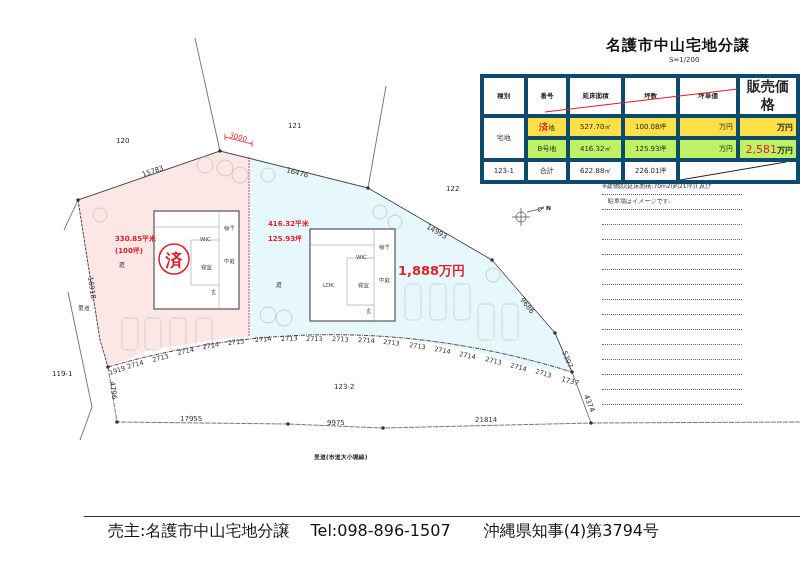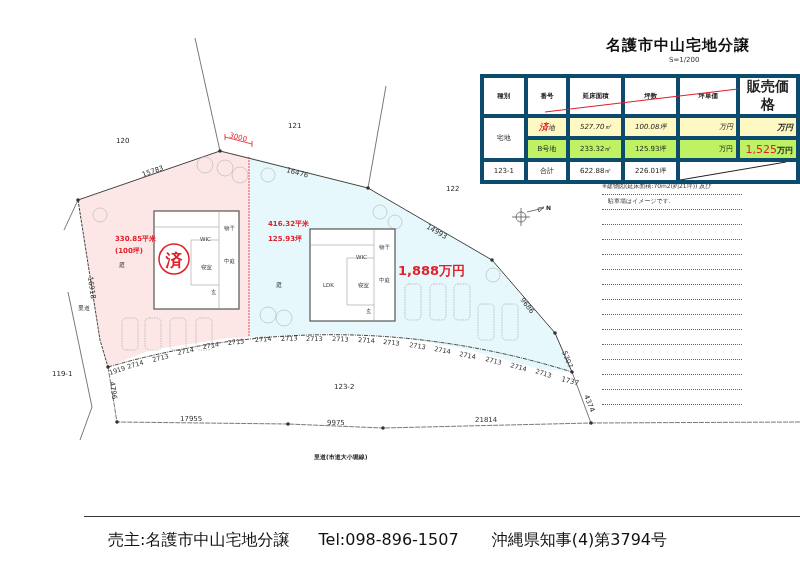--- a/index.html
+++ b/index.html
@@ -3,31 +3,31 @@
 <meta charset="utf-8">
 <style>
   html, body { margin:0; padding:0; background:#fff; }
   body { width:800px; height:566px; position:relative; overflow:hidden; font-family:"DejaVu Sans", sans-serif; color:#222; }
   .title { position:absolute; left:606px; top:36px; font-size:15px; font-weight:bold; letter-spacing:1px; color:#111; }
   .scale { position:absolute; left:669px; top:56px; font-size:7px; color:#333; }
   table.price { position:absolute; left:480px; top:74px; border-collapse:collapse; font-size:7px; }
   table.price td { border:4px solid #0c4a6e; text-align:center; height:18px; padding:0 3px; }
   table.price td.h { font-weight:bold; font-size:6.5px; height:17px; }
   table.price td.hb { font-size:14px; font-weight:bold; }
-  .pink { background:#fef9c3;font-style:italic; }
+  .pink { background:#fde047; }
   .blue { background:#bef264; }
   .redbig { color:#e0202a; font-size:11px; }
   .sumi { color:#e0202a; font-weight:bold; font-size:9px; }
   .notes { position:absolute; left:602px; top:180px; width:140px; }
   .note-line { border-bottom:1px dotted #666; height:14px; font-size:6px; line-height:12px; color:#333; white-space:nowrap; }
   svg.plan { position:absolute; left:0; top:0; }
   .footer-rule { position:absolute; left:84px; top:516px; width:716px; height:1px; background:#333; }
   .footer { position:absolute; left:108px; top:521px; font-size:16px; color:#111; white-space:nowrap; }
   .footer span { display:inline-block; }
-  .f2 { margin-left:24px; } .f3 { margin-left:28px;margin-top:9px; }
+  .f2 { margin-left:16px; } .f3 { margin-left:28px; }
 </style>
 </head>
 <body>
 
 <div class="title">名護市中山宅地分譲</div>
 <div class="scale">S=1/200</div>
 
 <table class="price">
   <tbody>
       <tr>
@@ -41,24 +41,24 @@
   <tr>
     <td rowspan="2">宅地</td>
     <td class="pink"><span class="sumi">済</span><span>地</span></td>
     <td class="pink">527.70㎡</td>
     <td class="pink">100.08坪</td>
     <td class="pink" style="text-align:right">万円</td>
     <td class="pink" style="text-align:right;font-size:8px;font-weight:bold">万円</td>
   </tr>
   <tr>
     <td class="blue">B号地</td>
-    <td class="blue">233.32㎡</td>
+    <td class="blue">416.32㎡</td>
     <td class="blue">125.93坪</td>
     <td class="blue" style="text-align:right">万円</td>
-    <td class="blue" style="text-align:right;white-space:nowrap"><span class="redbig">1,525</span><span style="font-weight:bold;font-size:8px">万円</span></td>
+    <td class="blue" style="text-align:right;white-space:nowrap"><span class="redbig">2,581</span><span style="font-weight:bold;font-size:8px">万円</span></td>
   </tr>
   <tr>
     <td>123-1</td>
     <td>合計</td>
     <td>622.88㎡</td>
     <td>226.01坪</td>
     <td colspan="2" style="position:relative;padding:0">
       <svg width="106" height="18" style="display:block">
             <line x1="0" y1="18" x2="106" y2="0" stroke="#222" stroke-width="1"></line>
           </svg>

